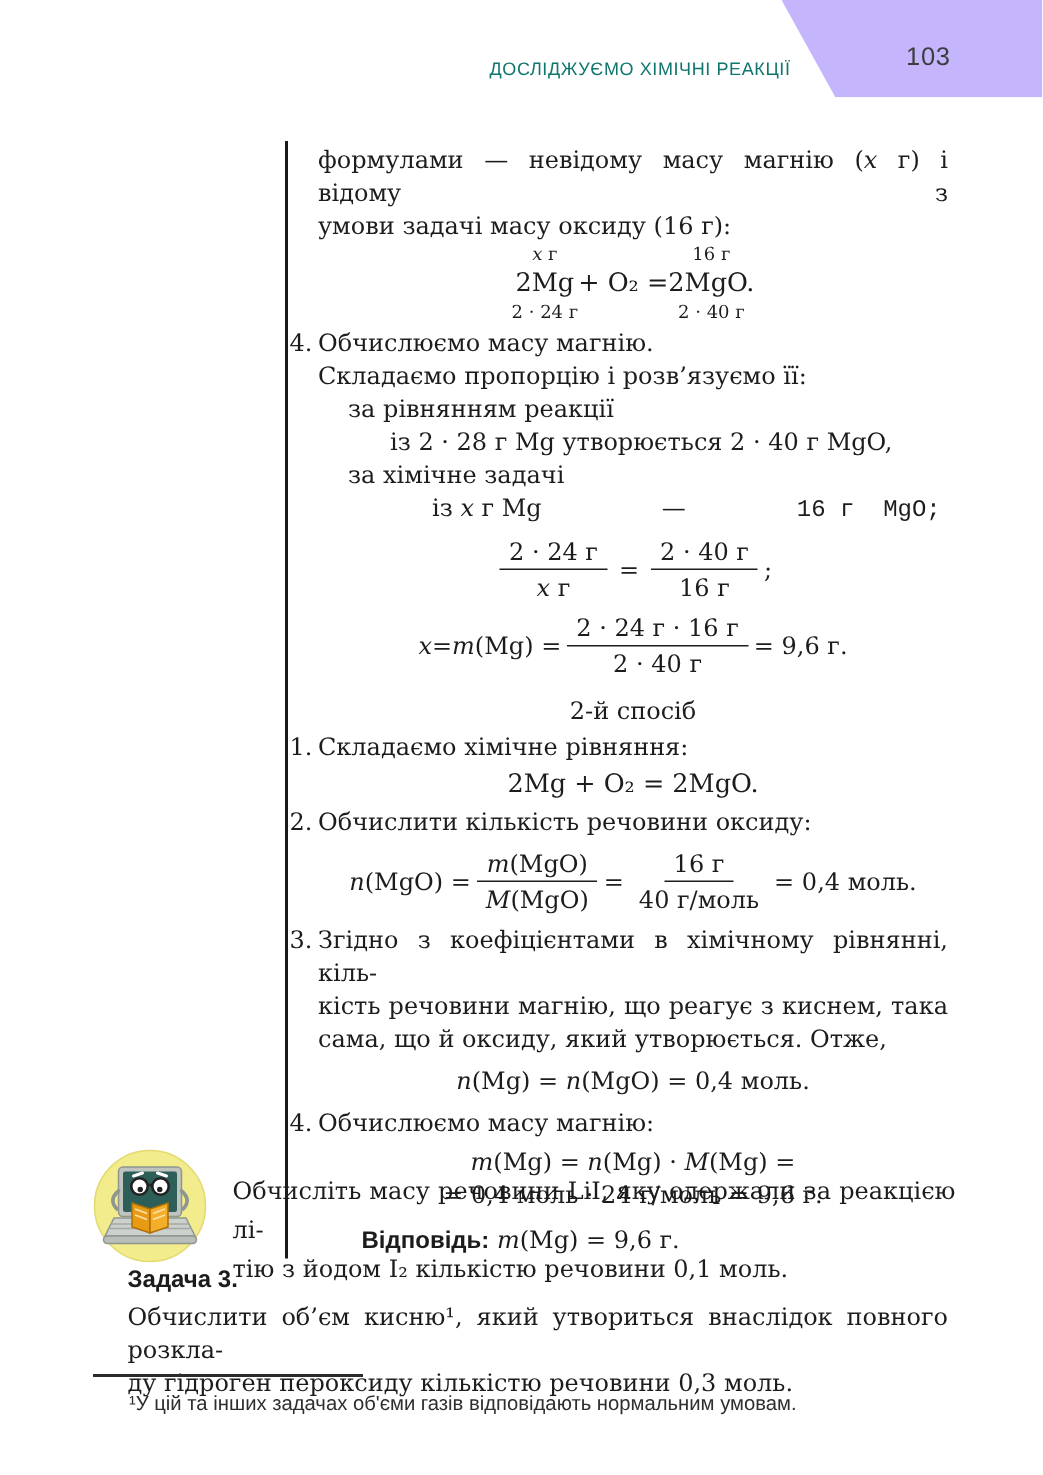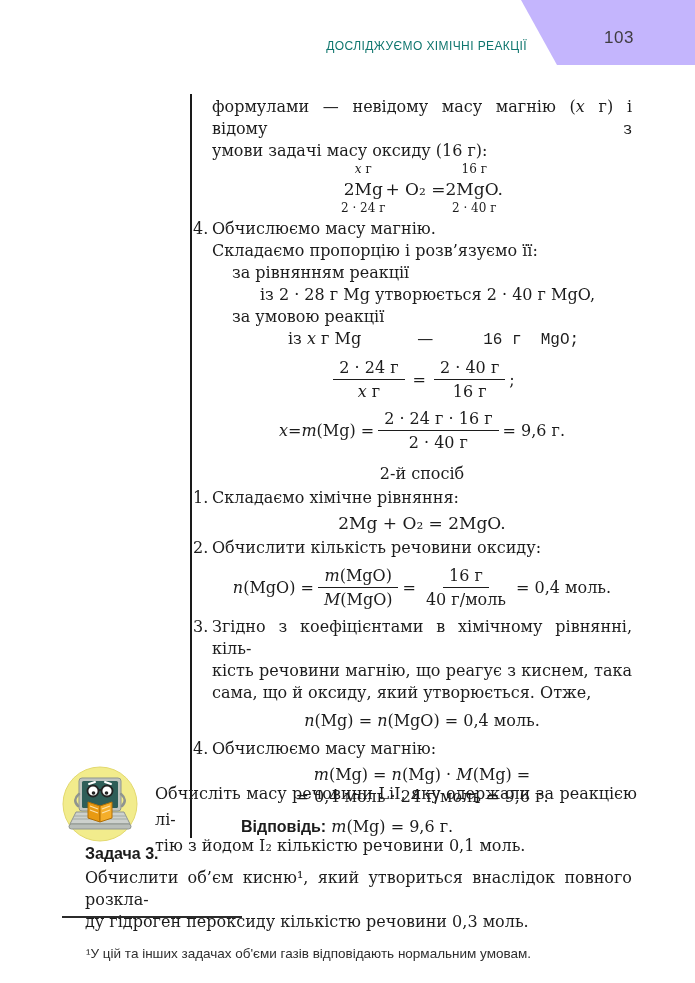--- a/index.html
+++ b/index.html
@@ -64,21 +64,21 @@
   
   .problem3{position:absolute;left:85px;top:844px;width:547px;}
   .problem3 .title{font-family:"Liberation Sans","DejaVu Sans",sans-serif;
     font-weight:bold;font-size:16px;line-height:20px;}
   .problem3 .body{font-size:16px;line-height:22px;margin-top:3px;}
 
   
   .footnote{position:absolute;left:62px;top:916px;width:540px;}
   .footnote .rule{width:180px;height:1.5px;background:#2b2b2b;}
   .footnote .fn-text{
-    margin-top:28px;padding-left:24px;font-size:13.5px;color:#2e2e2e;
+    margin-top:10px;padding-left:24px;font-size:13.5px;color:#2e2e2e;
     font-family:"Liberation Sans","DejaVu Sans",sans-serif;
   }
 </style>
 </head>
 <body>
 
 <div class="banner" id="banner" style="background: #c4b5fd;">
   <span class="page-num sans">103</span>
 </div>
 <div class="header-title sans">ДОСЛІДЖУЄМО ХІМІЧНІ РЕАКЦІЇ</div>
@@ -102,22 +102,22 @@
     </span>
   </div>
 
   <div class="item mt2">
     <span class="num">4.</span>
     <span>Обчислюємо масу магнію.</span>
   </div>
   <div class="line">Складаємо пропорцію і розв’язуємо її:</div>
   <div class="line ind1">за рівнянням реакції</div>
   <div class="line ind2">із 2 · 28 г Mg утворюється 2 · 40 г MgO,</div>
-  <div class="line ind1">за умовою реакції</div>
-  <div class="row-flex" style="padding-left:76px;">
+  <div class="line ind1">за хімічне задачі</div>
+  <div class="row-flex" style="padding-left:76px;gap:24px;">
     <span><span>із </span><span class="v">x</span><span> г Mg</span></span>
     <span style="margin-left:56px;">—</span>
     <span style="margin-left:50px;font-family:Liberation Mono, monospace;">16 г&nbsp;&nbsp;MgO;</span>
   </div>
 
   <div class="mrow mt6">
     <span class="frac">
       <span class="fnum">2 · 24 г</span>
       <span class="fden"><span class="v">x</span><span> г</span></span>
     </span>

